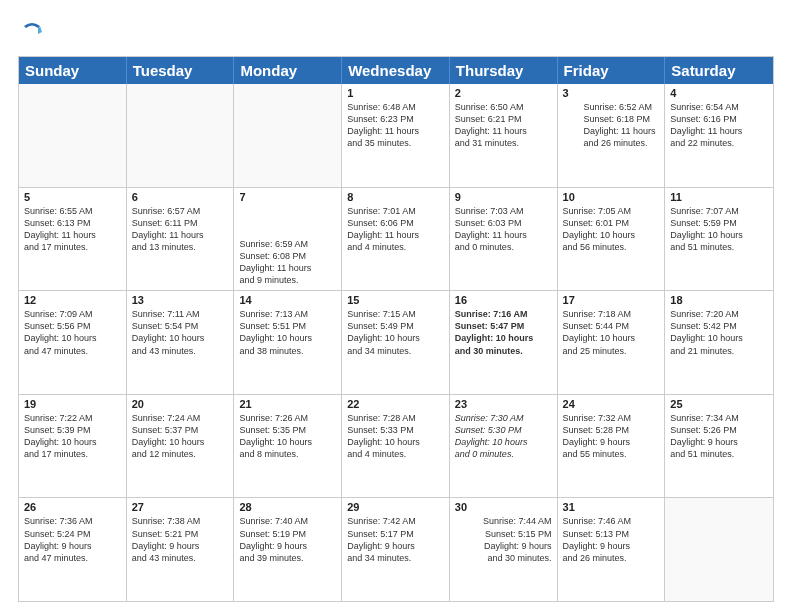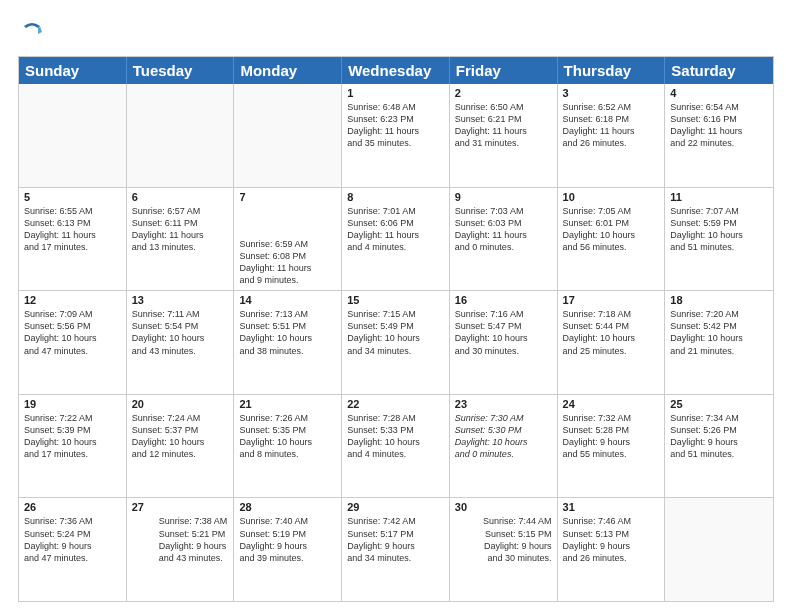--- a/index.html
+++ b/index.html
@@ -134,22 +134,22 @@
       <div class="location"></div>
     </div>
   </div>
 
   <div class="calendar">
     <div class="cal-header-row">
     <div class="cal-header-cell">Sunday</div>
         <div class="cal-header-cell">Tuesday</div>
         <div class="cal-header-cell">Monday</div>
         <div class="cal-header-cell">Wednesday</div>
+        <div class="cal-header-cell">Thursday</div>
         <div class="cal-header-cell">Friday</div>
-        <div class="cal-header-cell">Thursday</div>
         <div class="cal-header-cell">Saturday</div>
       </div>
     <div class="cal-body">
     <div class="cal-week">
           <div class="cal-cell empty"></div>
           <div class="cal-cell empty"></div>
           <div class="cal-cell empty"></div>
           <div class="cal-cell">
             <div class="day-num">1</div>
             <div class="cell-text" style="white-space: pre-line;">Sunrise: 6:48 AM
@@ -159,21 +159,21 @@
           </div>
           <div class="cal-cell">
             <div class="day-num">2</div>
             <div class="cell-text" style="white-space: pre-line;">Sunrise: 6:50 AM
 Sunset: 6:21 PM
 Daylight: 11 hours
 and 31 minutes.</div>
           </div>
           <div class="cal-cell">
             <div class="day-num">3</div>
-            <div class="cell-text" style="white-space: pre-line;">Sunrise: 6:52 AM
+            <div class="cell-text" style="white-space: pre-line; margin-left: 21px;">Sunrise: 6:52 AM
 Sunset: 6:18 PM
 Daylight: 11 hours
 and 26 minutes.</div>
           </div>
           <div class="cal-cell">
             <div class="day-num">4</div>
             <div class="cell-text" style="white-space: pre-line;">Sunrise: 6:54 AM
 Sunset: 6:16 PM
 Daylight: 11 hours
 and 22 minutes.</div>
@@ -254,21 +254,21 @@
           </div>
           <div class="cal-cell">
             <div class="day-num">15</div>
             <div class="cell-text" style="white-space: pre-line;">Sunrise: 7:15 AM
 Sunset: 5:49 PM
 Daylight: 10 hours
 and 34 minutes.</div>
           </div>
           <div class="cal-cell">
             <div class="day-num">16</div>
-            <div class="cell-text" style="white-space: pre-line;">Sunrise: 7:16 AM
+            <div class="cell-text" style="white-space: pre-line; font-weight: bold;">Sunrise: 7:16 AM
 Sunset: 5:47 PM
 Daylight: 10 hours
 and 30 minutes.</div>
           </div>
           <div class="cal-cell">
             <div class="day-num">17</div>
             <div class="cell-text" style="white-space: pre-line;">Sunrise: 7:18 AM
 Sunset: 5:44 PM
 Daylight: 10 hours
 and 25 minutes.</div>
@@ -335,21 +335,21 @@
         <div class="cal-week">
           <div class="cal-cell">
             <div class="day-num">26</div>
             <div class="cell-text" style="white-space: pre-line;">Sunrise: 7:36 AM
 Sunset: 5:24 PM
 Daylight: 9 hours
 and 47 minutes.</div>
           </div>
           <div class="cal-cell">
             <div class="day-num">27</div>
-            <div class="cell-text" style="white-space: pre-line; margin-left: 27px;">Sunrise: 7:38 AM
+            <div class="cell-text" style="white-space: pre-line;">Sunrise: 7:38 AM
 Sunset: 5:21 PM
 Daylight: 9 hours
 and 43 minutes.</div>
           </div>
           <div class="cal-cell">
             <div class="day-num">28</div>
             <div class="cell-text" style="white-space: pre-line;">Sunrise: 7:40 AM
 Sunset: 5:19 PM
 Daylight: 9 hours
 and 39 minutes.</div>

